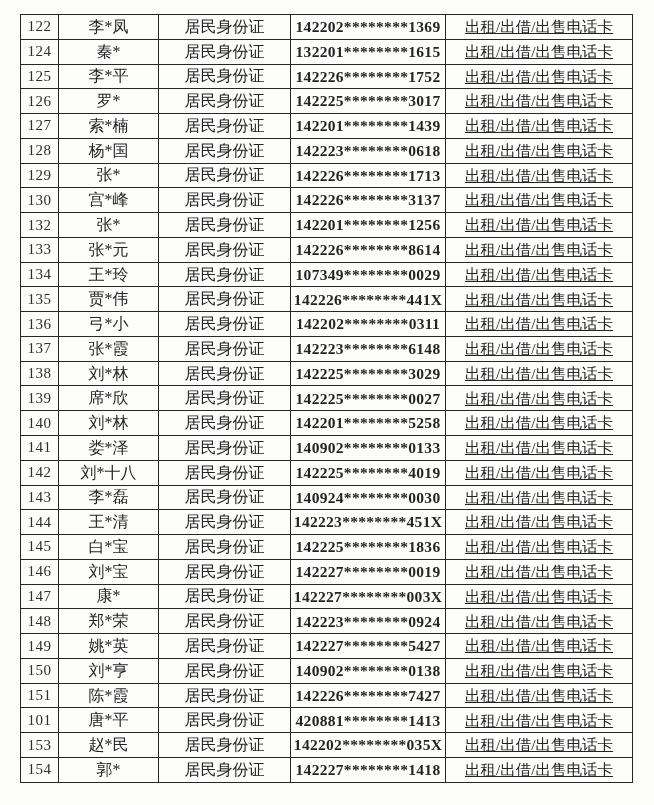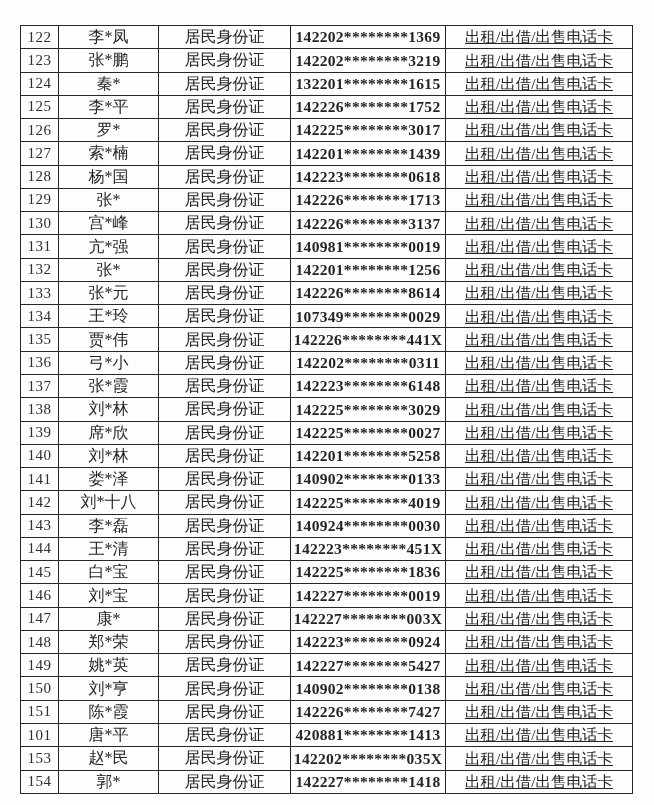--- a/index.html
+++ b/index.html
@@ -12,21 +12,21 @@
   }
   .doc-page {
     position: relative;
     width: 654px;
     height: 805px;
     overflow: hidden;
   }
   .id-table {
     position: absolute;
     left: 20px;
-    top: 25px;
+    top: 14px;
     width: 612px;
     height: 769px;
     border-collapse: collapse;
     table-layout: fixed;
     color: #1f1f1f;
   }
   .id-table td {
     border: 1.5px solid #262626;
     text-align: center;
     vertical-align: middle;
@@ -71,27 +71,20 @@
     </colgroup>
     <tbody>
   <tr>
     <td class="c-index">122</td>
     <td class="c-name">李*凤</td>
     <td class="c-idtype">居民身份证</td>
     <td class="c-idnum">142202********1369</td>
     <td class="c-action">出租/出借/出售电话卡</td>
   </tr>
 
-  <tr>
-    <td class="c-index">123</td>
-    <td class="c-name">张*鹏</td>
-    <td class="c-idtype">居民身份证</td>
-    <td class="c-idnum">142202********3219</td>
-    <td class="c-action">出租/出借/出售电话卡</td>
-  </tr>
 
   <tr>
     <td class="c-index">124</td>
     <td class="c-name">秦*</td>
     <td class="c-idtype">居民身份证</td>
     <td class="c-idnum">132201********1615</td>
     <td class="c-action">出租/出借/出售电话卡</td>
   </tr>
 
   <tr>
@@ -135,27 +128,20 @@
   </tr>
 
   <tr>
     <td class="c-index">130</td>
     <td class="c-name">宫*峰</td>
     <td class="c-idtype">居民身份证</td>
     <td class="c-idnum">142226********3137</td>
     <td class="c-action">出租/出借/出售电话卡</td>
   </tr>
 
-  <tr>
-    <td class="c-index">131</td>
-    <td class="c-name">亢*强</td>
-    <td class="c-idtype">居民身份证</td>
-    <td class="c-idnum">140981********0019</td>
-    <td class="c-action">出租/出借/出售电话卡</td>
-  </tr>
 
   <tr>
     <td class="c-index">132</td>
     <td class="c-name">张*</td>
     <td class="c-idtype">居民身份证</td>
     <td class="c-idnum">142201********1256</td>
     <td class="c-action">出租/出借/出售电话卡</td>
   </tr>
 
   <tr>

